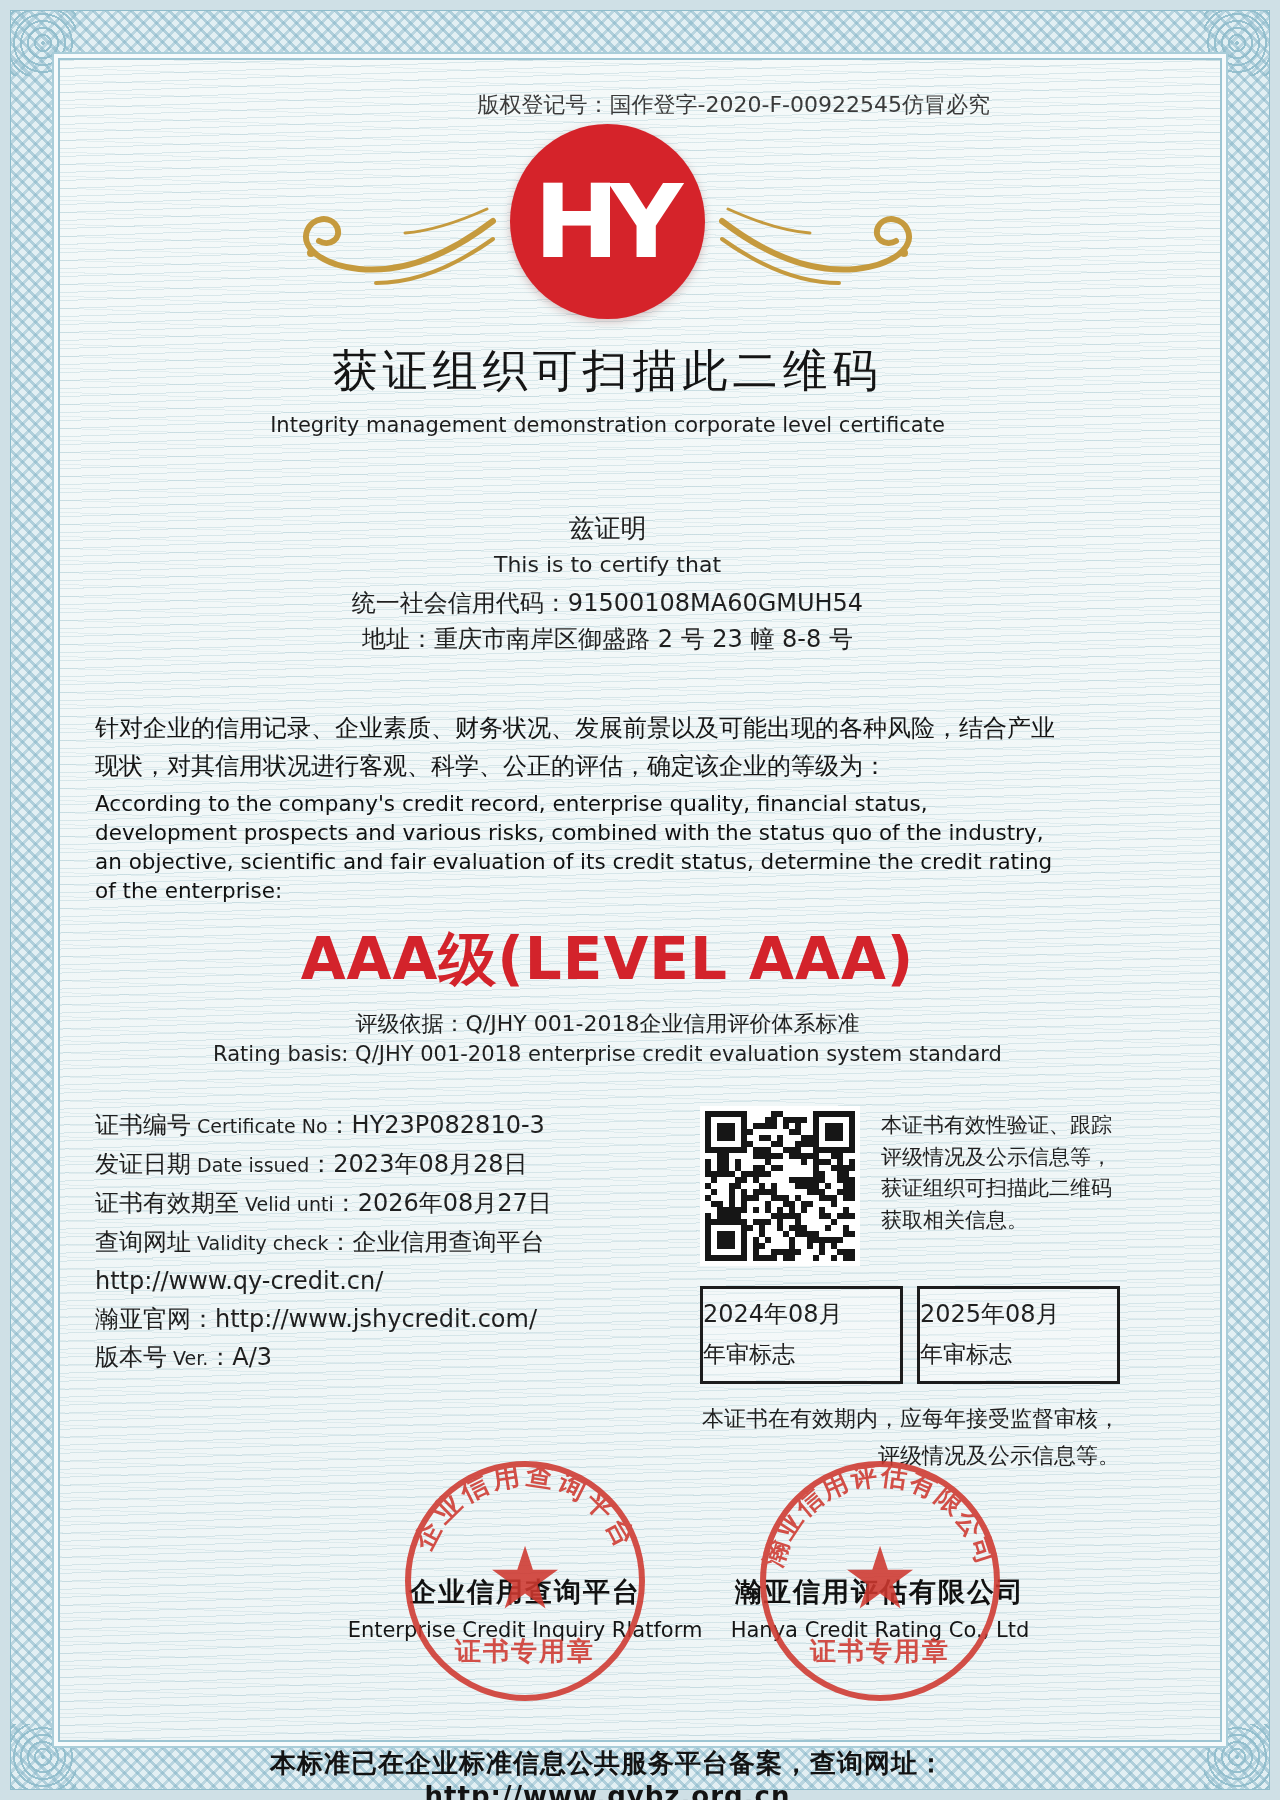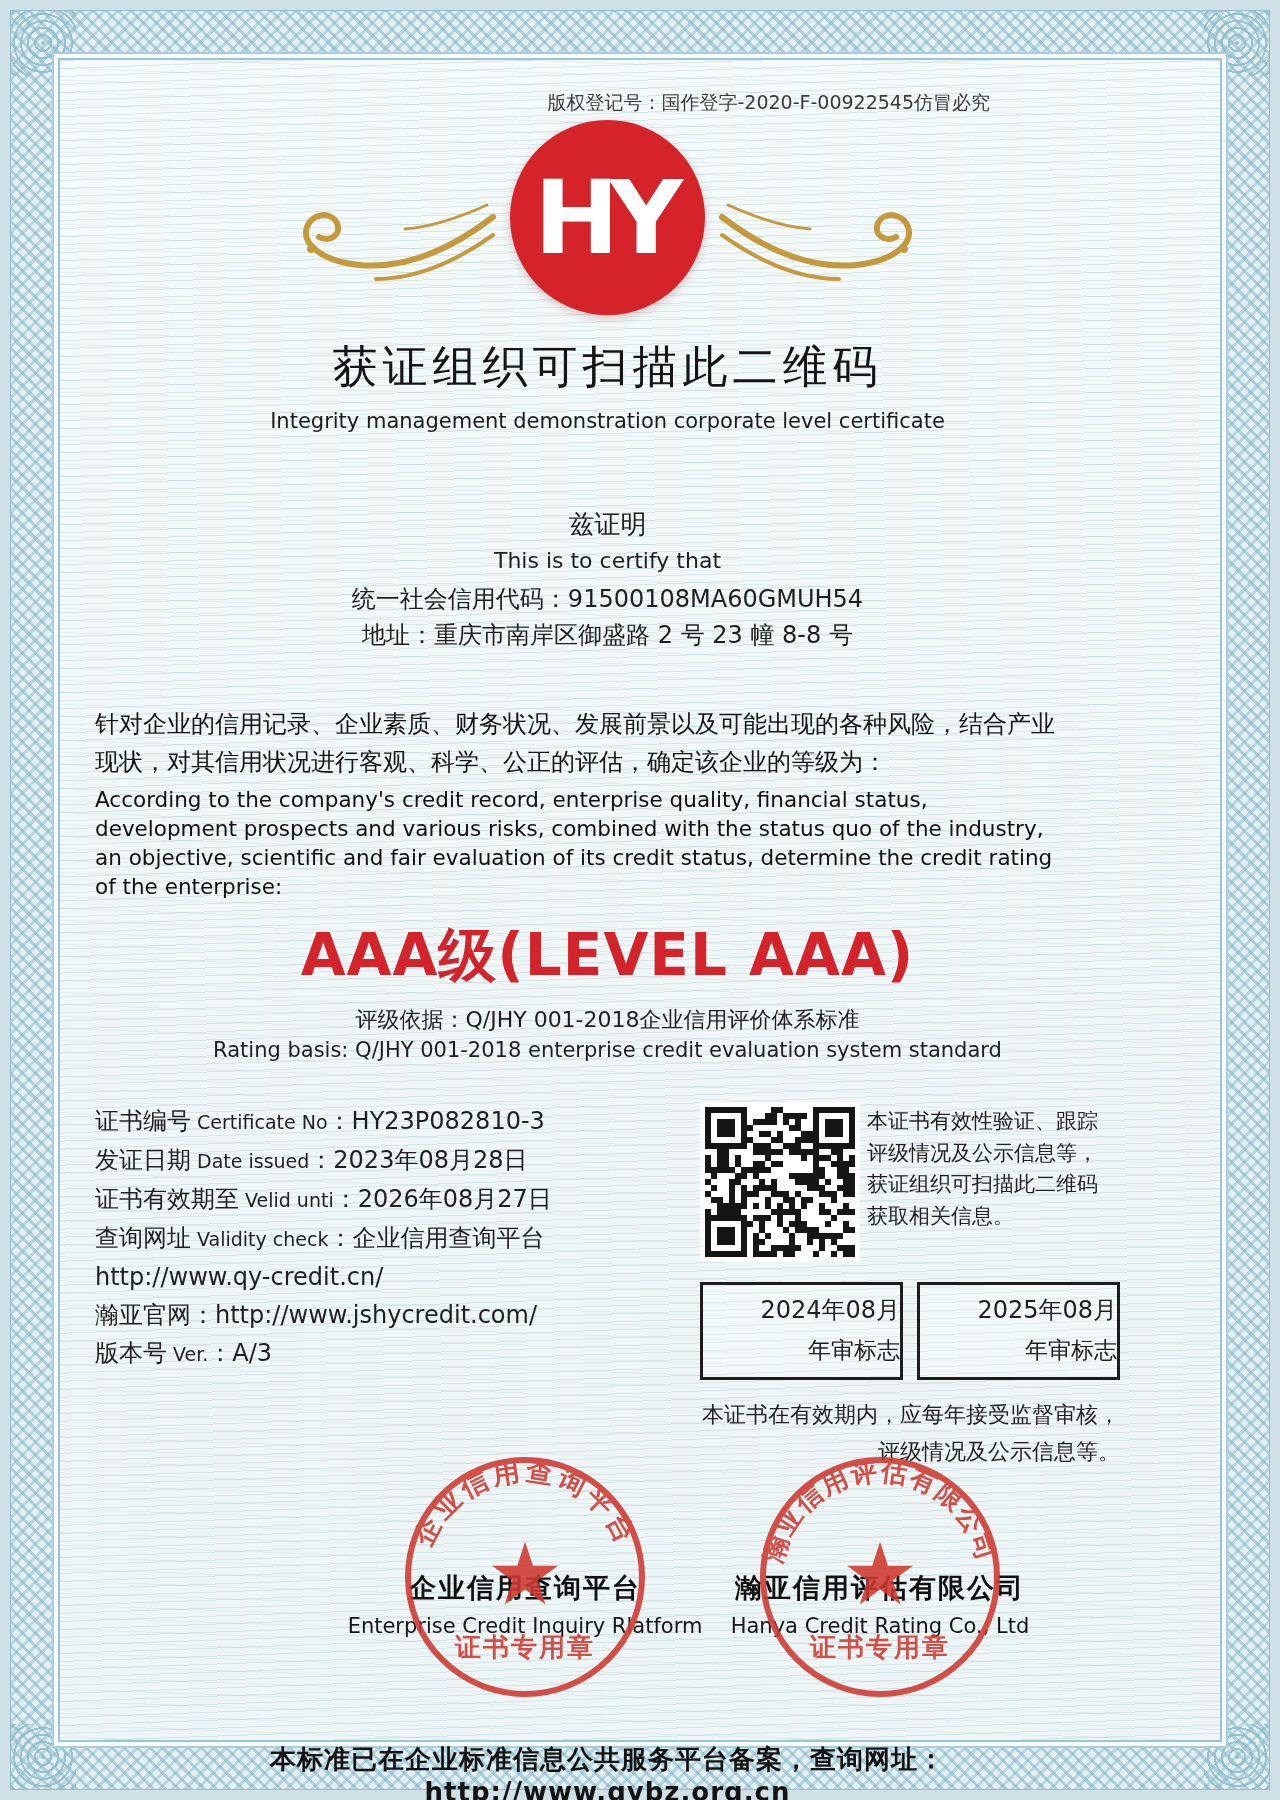--- a/index.html
+++ b/index.html
@@ -19,21 +19,21 @@
   
   .paper{position:absolute;inset:58px;border:2px solid #9cc4d2;
     box-shadow:0 0 0 4px #f7fbfc,0 0 0 6px #a9cdd9;
     background:
       repeating-linear-gradient(178deg, rgba(105,160,175,.20) 0 1px, rgba(0,0,0,0) 1px 8px),
       repeating-linear-gradient(182deg, rgba(105,160,175,.13) 0 1px, rgba(0,0,0,0) 1px 12px),
       linear-gradient(#f4f9f9,#eef5f6);}
 
   .content{position:absolute;left:95px;right:160px;top:70px;bottom:55px;}
 
-  .copyright{text-align:right;padding-right:130px;font-size:19px;color:#3a3a3a;margin-top:20px;}
+  .copyright{text-align:right;padding-right:130px;font-size:22px;color:#3a3a3a;margin-top:20px;}
 
   .logo-row{display:flex;align-items:center;justify-content:center;gap:14px;margin-top:4px;}
   .flourish{margin-top:60px;flex:none;}
   .flourish.right svg{transform:scaleX(-1);}
   .logo-circle{width:195px;height:195px;border-radius:50%;background:#d5232a;flex:none;
     display:flex;align-items:center;justify-content:center;box-shadow:0 3px 8px rgba(120,30,30,.25);}
   .logo-circle span{font-size:102px;font-weight:bold;color:#ffffff;letter-spacing:-10px;transform:translateX(-4px);}
 
   .title-cn{text-align:center;font-size:45px;font-weight:500;letter-spacing:5px;margin-top:22px;color:#151515;}
   .title-en{text-align:center;font-size:21px;margin-top:12px;color:#1c1c1c;}
@@ -48,30 +48,30 @@
 
   .level{text-align:center;font-size:58px;font-weight:bold;color:#d3232b;letter-spacing:1px;margin-top:16px;}
   .basis-cn{text-align:center;font-size:22px;margin-top:10px;}
   .basis-en{text-align:center;font-size:21px;margin-top:3px;}
 
   .details-row{display:flex;margin-top:40px;}
   .details-left{flex:1;font-size:24px;line-height:38px;}
   .d-en{font-size:19px;margin-left:6px;}
   .details-right{width:420px;flex:none;}
 
-  .qr-row{display:flex;gap:7px;}
+  .qr-row{display:flex;gap:21px;}
   .qr-box{width:150px;height:150px;background:#fff;padding:5px;flex:none;}
   #qr-grid{display:grid;width:150px;height:150px;grid-template-columns:repeat(25,1fr);grid-template-rows:repeat(25,1fr);}
   #qr-grid i{display:block;}
   #qr-grid i.b{background:#161616;}
   #qr-grid i.w{background:#ffffff;}
   .qr-note{font-size:21px;line-height:31.5px;padding-top:4px;white-space:nowrap;}
 
   .audit-row{display:flex;gap:14px;margin-top:20px;}
-  .audit-box{flex:1;border:3px solid #1d1d1d;text-align:right;padding:9px 0 11px;background:rgba(255,255,255,.25);}
+  .audit-box{flex:1;border:3px solid #1d1d1d;text-align:left;padding:9px 0 11px;background:rgba(255,255,255,.25);}
   .audit-month{font-size:24px;}
   .audit-label{font-size:23px;margin-top:9px;}
 
   .supervision{margin-top:16px;font-size:22px;line-height:37px;text-align:right;}
   .supervision div{white-space:nowrap;}
 
   .seals-row{position:relative;height:268px;}
   .seal-block{position:absolute;top:0;text-align:center;padding-top:100px;}
   .seal-1{left:250px;width:360px;}
   .seal-2{left:575px;width:420px;}

